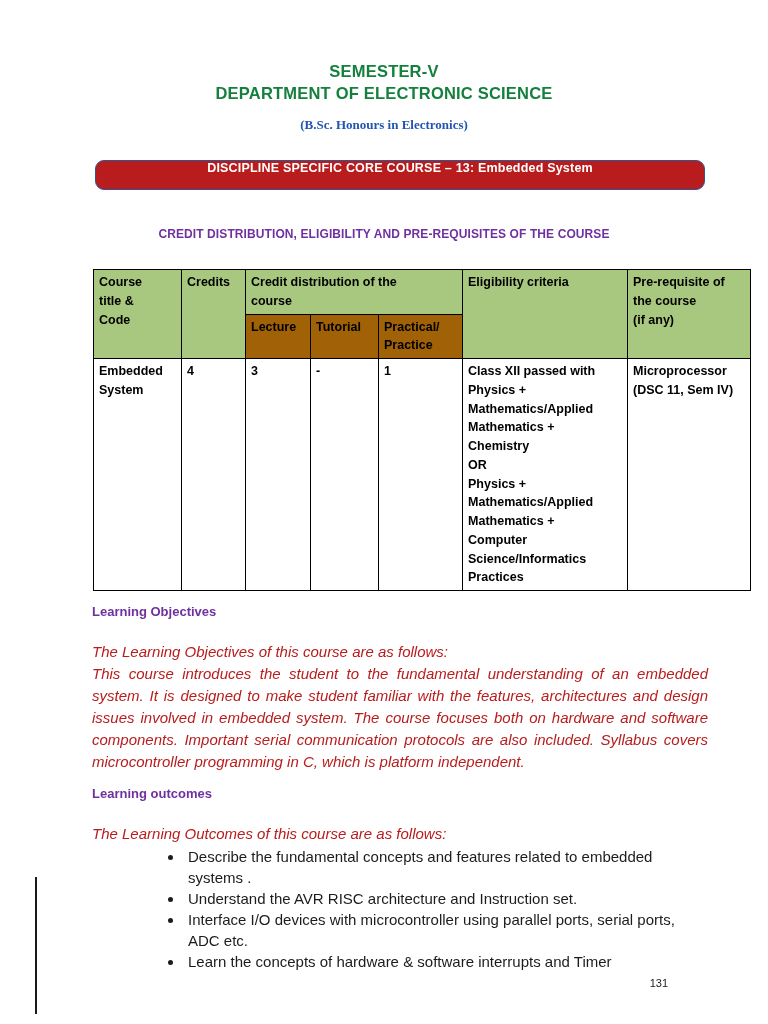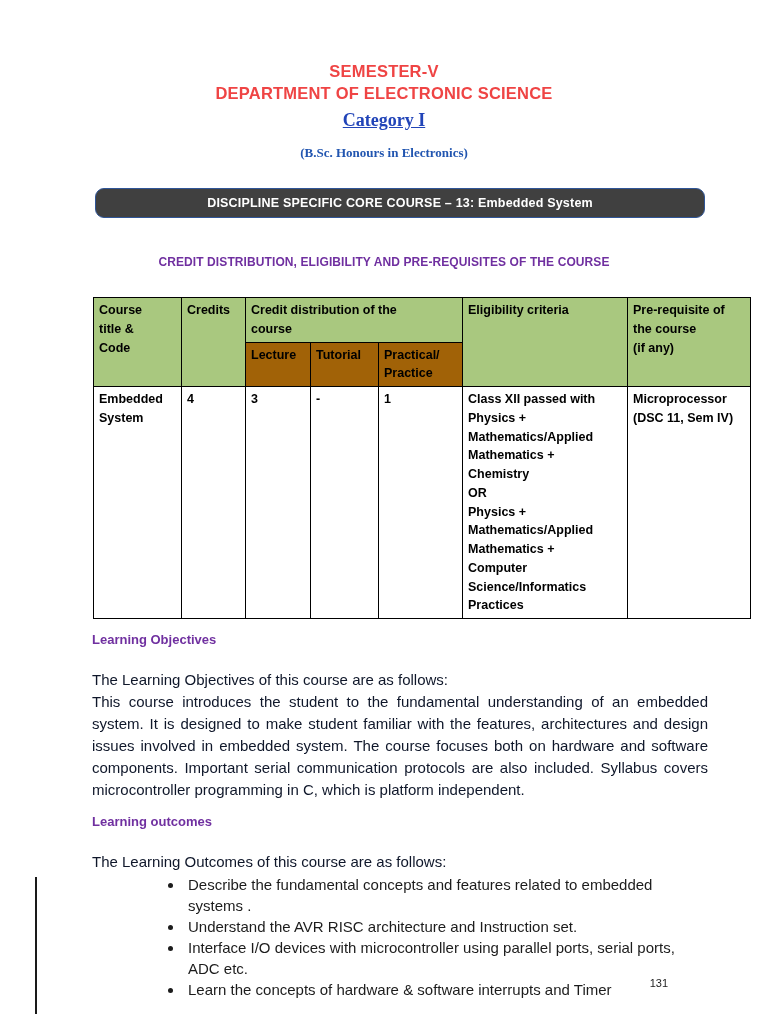--- a/index.html
+++ b/index.html
@@ -6,30 +6,30 @@
   .page {
     position:relative;
     width:768px; height:1024px;
     background:#ffffff;
     font-family:"Liberation Sans", sans-serif;
     color:#111;
     overflow:hidden;
   }
   
   .titles { padding-top:60px; text-align:center; }
-  .t1 { font-size:16.5px; font-weight:bold; line-height:22px; letter-spacing:.2px; color:#ef4444; }
+  .t1 { font-size:16.5px; font-weight:bold; line-height:22px; letter-spacing:.2px; color:#15803d; }
   .t2 { font-family:"Liberation Serif", serif; font-size:18px; font-weight:bold;
         text-decoration:underline; color:#2144b8; margin-top:4px; line-height:24px; }
   .t3 { font-family:"Liberation Serif", serif; font-size:13px; font-weight:bold;
         color:#2155b0; margin-top:12px; line-height:17px; }
   
   .banner {
     margin:27px 0 0 95px; width:608px; height:28px;
-    background:#404040; border:1px solid #2f5597; border-radius:9px;
-    display:flex; align-items:center; justify-content:center;
+    background:#b91c1c; border:1px solid #2f5597; border-radius:9px;
+    display:flex; align-items:flex-start; justify-content:center;
     color:#ffffff; font-weight:bold; font-size:12.5px; letter-spacing:.2px;
   }
   
   .section-heading {
     margin-top:37px; text-align:center;
     color:#7030a0; font-weight:bold; font-size:12px; letter-spacing:.1px;
   }
   
   .course-table {
     margin:28px 0 0 93px; width:657px;
@@ -44,40 +44,39 @@
   .green { background:#a9c87f; }
   .tan   { background:#a16207; }
   .center { text-align:center; }
   .pre { white-space:pre-line; }
   .just { text-align:justify; }
   
   .body-copy { margin-left:92px; width:616px; }
   .purple-h {
     margin:12px 0 0; color:#7030a0; font-size:13px; font-weight:bold; line-height:18px;
   }
-  .para { margin:20px 0 0; font-size:15px; line-height:22px; color:#0f172a; }
+  .para { margin:20px 0 0; font-size:15px; line-height:22px; color:#b91c1c;font-style:italic; }
   .para.flush { margin-top:0; }
   .para.justify { text-align:justify; }
   ul.outcomes { margin:1px 0 0; padding-left:92px; list-style:disc; }
   ul.outcomes li { font-size:15px; line-height:21px; color:#1c1c1c; margin:0; padding-left:4px; }
   
   .page-number { position:absolute; right:100px; bottom:35px; font-size:11px; color:#222; }
   .scan-line { position:absolute; left:35px; top:877px; width:2px; height:137px; background:#1a1a1a; }
 </style>
 </head>
 <body>
 
 <div class="page">
 
   <div class="scan-line"></div>
 
   <header class="titles">
     <div class="t1">SEMESTER-V</div>
     <div class="t1">DEPARTMENT OF ELECTRONIC SCIENCE</div>
-    <div class="t2">Category I</div>
     <div class="t3">(B.Sc. Honours in Electronics)</div>
   </header>
 
   <div class="banner">
     <span>DISCIPLINE SPECIFIC CORE COURSE – 13:  Embedded System</span>
   </div>
 
   <div class="section-heading">CREDIT DISTRIBUTION, ELIGIBILITY AND PRE-REQUISITES OF THE COURSE</div>
 
   <table class="course-table">

